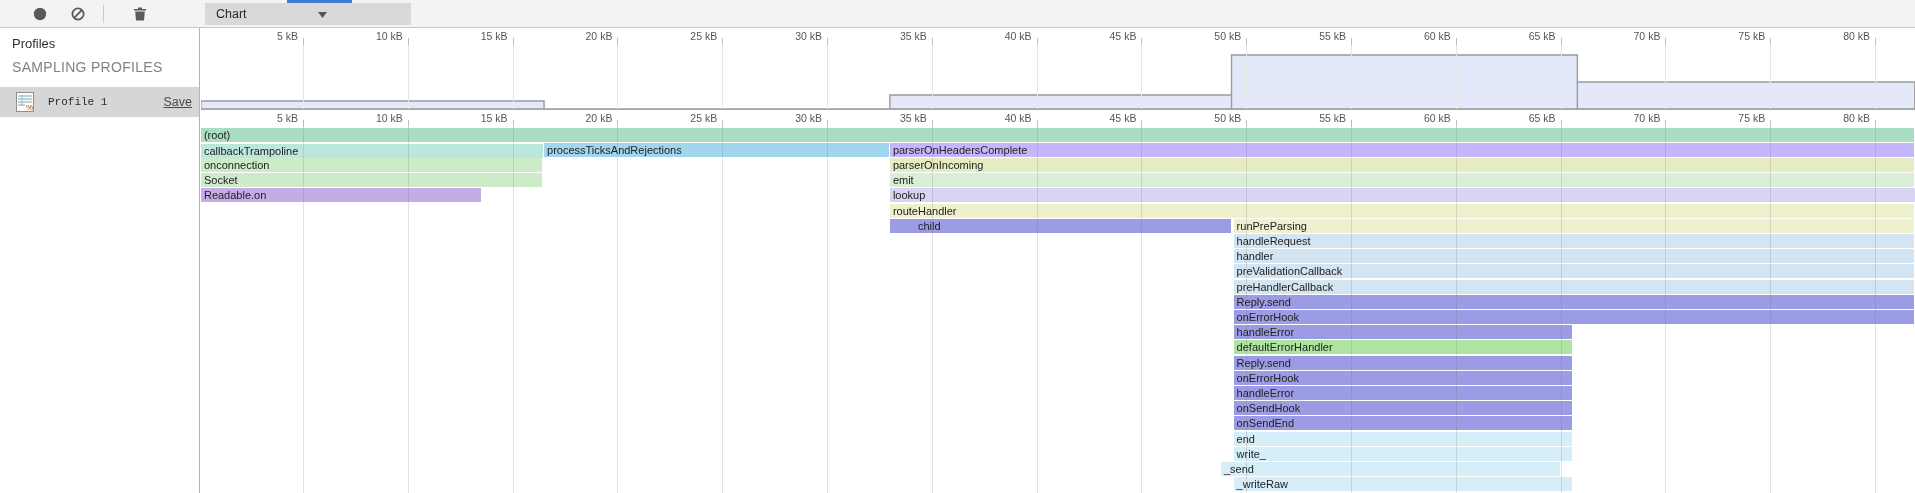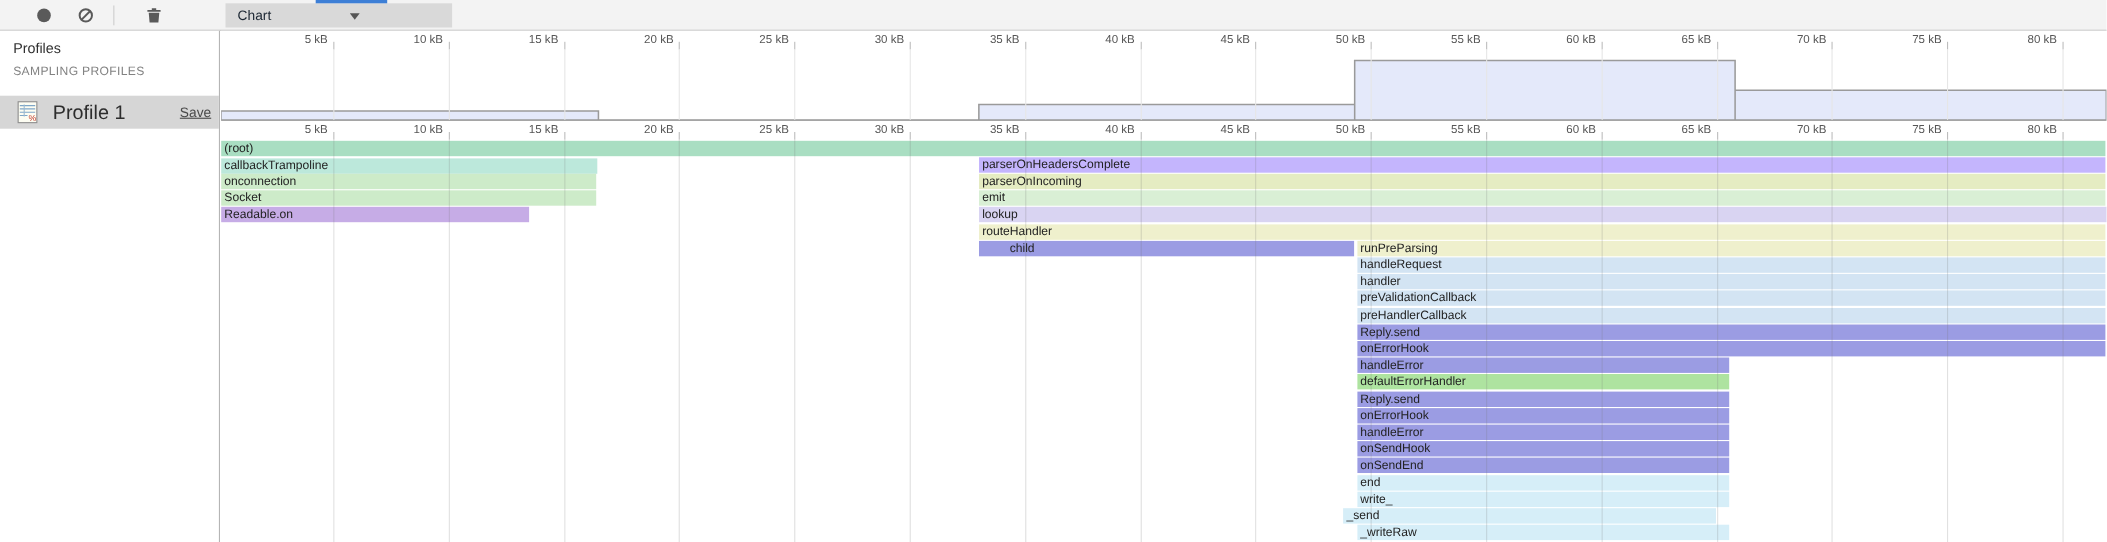--- a/index.html
+++ b/index.html
@@ -17,26 +17,26 @@
   #view-select { position:absolute; left:205px; top:3px; width:206px; height:22px;
                  background:#d9d9d9; display:flex; align-items:center; cursor:pointer; }
   #view-select .label { font-size:12.5px; color:#1c2733; padding-left:11px; }
   #view-select .arrow { position:absolute; left:112px; top:8px; }
   #top-accent { position:absolute; top:0; height:3px; }
 
   
   #sidebar { position:absolute; left:0; top:28px; width:200px; height:465px;
              background:#fff; border-right:1px solid #b5b5b5; }
   #sidebar-title { position:absolute; left:12px; top:8px; font-size:13px; color:#303030; }
-  #sidebar-section { position:absolute; left:12px; top:31px; font-size:11px;
+  #sidebar-section { position:absolute; left:12px; top:31px; font-size:14px;
                      color:#828282; letter-spacing:.3px; }
   #profile-row { position:absolute; left:0; top:59px; width:199px; height:30px;
                  background:#d6d6d6; display:flex; align-items:center; cursor:pointer; }
   #profile-icon { margin-left:14px; width:22px; height:22px; flex:0 0 auto; }
-  #profile-name { margin-left:12px; font-size:18px; color:#2d2d2d; }
+  #profile-name { margin-left:12px; font-size:11px; color:#2d2d2d;font-family:Liberation Mono, monospace; }
   #profile-save { position:absolute; right:7px; font-size:12.5px; color:#4a4a4a;
                   text-decoration:underline; cursor:pointer; }
 
   
   #main { position:absolute; left:201px; top:28px; width:1714px; height:465px; }
   .ruler { position:absolute; left:0; width:1714px; height:17px; background:#fff; }
   #ruler-top { top:0; }
   #ruler-bottom { top:82px; }
   .tick-label { position:absolute; top:2px; width:60px; text-align:right;
                 font-size:10.5px; color:#565656; }
@@ -209,20 +209,21 @@
         <div class="fl-grid" style="left: 940.4px;"></div>
         <div class="fl-grid" style="left: 1045.2px;"></div>
         <div class="fl-grid" style="left: 1150px;"></div>
         <div class="fl-grid" style="left: 1254.8px;"></div>
         <div class="fl-grid" style="left: 1359.6px;"></div>
         <div class="fl-grid" style="left: 1464.4px;"></div>
         <div class="fl-grid" style="left: 1569.2px;"></div>
         <div class="fl-grid" style="left: 1674px;"></div>
         <div class="frame" style="left: -0.0751999px; width: 1712.9px; top: 0.5px; background: rgb(169, 222, 194);"><span>(root)</span></div>
         <div class="frame" style="left: -0.0751999px; width: 342.115px; top: 17px; background: rgb(188, 232, 219);"><span>callbackTrampoline</span></div>
+        <div class="frame" style="left: 343.04px; width: 344.84px; top: 15.7px; background: rgb(162, 214, 238);"><span>processTicksAndRejections</span></div>
         <div class="frame" style="left: 688.88px; width: 1023.94px; top: 15.7px; background: #c4b5fd;"><span>parserOnHeadersComplete</span></div>
         <div class="frame" style="left: -0.0751999px; width: 341.067px; top: 30.9px; background: rgb(205, 235, 201);"><span>onconnection</span></div>
         <div class="frame" style="left: 688.88px; width: 1023.94px; top: 30.9px; background: rgb(229, 236, 194);"><span>parserOnIncoming</span></div>
         <div class="frame" style="left: -0.0751999px; width: 341.067px; top: 46.1px; background: rgb(205, 235, 201);"><span>Socket</span></div>
         <div class="frame" style="left: 688.88px; width: 1023.94px; top: 46.1px; background: rgb(217, 239, 213);"><span>emit</span></div>
         <div class="frame" style="left: -0.0751999px; width: 280px; top: 61.3px; background: rgb(198, 172, 230);"><span>Readable.on</span></div>
         <div class="frame" style="left: 688.88px; width: 1206px; top: 61.3px; background: rgb(217, 212, 242);"><span>lookup</span></div>
         <div class="frame" style="left: 688.88px; width: 1023.94px; top: 76.5px; background: rgb(239, 240, 205);"><span>routeHandler</span></div>
         <div class="frame dotted" style="left: 688.88px; width: 340.648px; top: 91.7px; background: rgb(155, 156, 227);"><span>child</span></div>
         <div class="frame" style="left: 1032.62px; width: 680.2px; top: 91.7px; background: rgb(239, 240, 205);"><span>runPreParsing</span></div>

